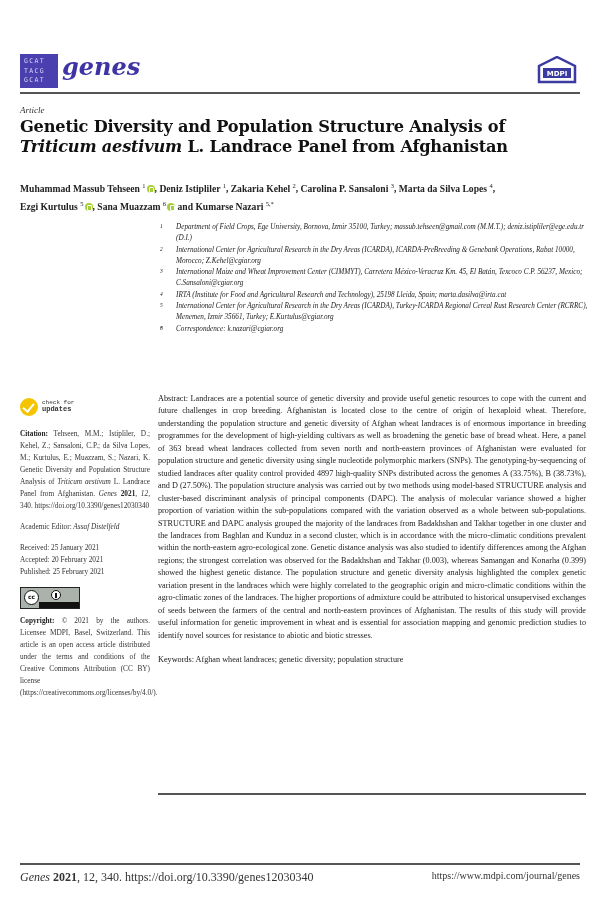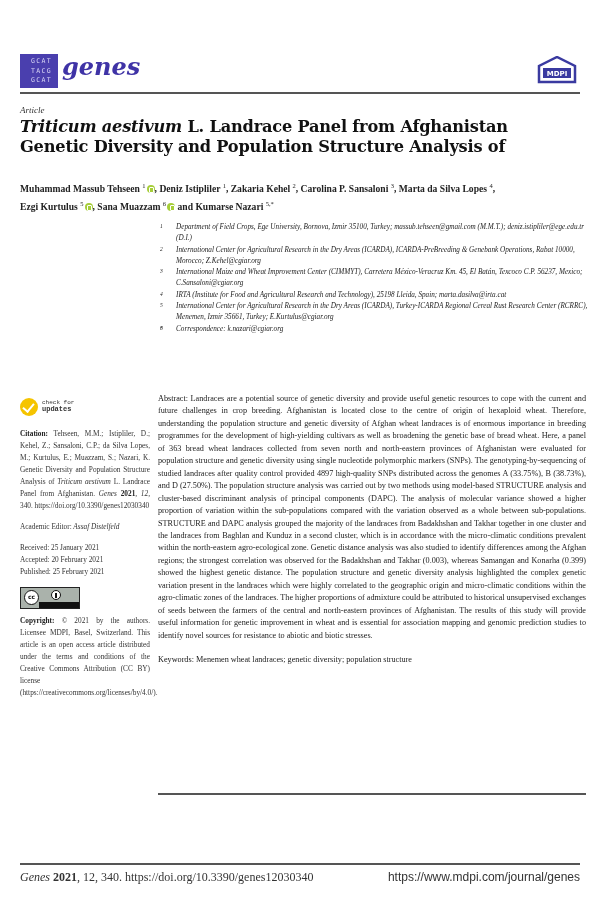--- a/index.html
+++ b/index.html
@@ -1,20 +1,20 @@
 <!DOCTYPE html>
 <html><head>
 <meta charset="utf-8">
 <style>
   * { box-sizing: border-box; margin: 0; padding: 0; }
   html, body { width: 600px; height: 900px; background: #ffffff; overflow: hidden; }
   body { position: relative; font-family: "Liberation Serif", "DejaVu Serif", serif; color: #1a1a1a; }
 
   .header { position: absolute; left: 20px; top: 52px; width: 560px; height: 40px; }
-  .logo-box { position: absolute; left: 0; top: 2px; width: 38px; height: 34px; background: #4a3fae; color: #d8d6f5; font-family: "DejaVu Sans Mono", monospace; font-size: 6.5px; line-height: 9.5px; letter-spacing: 1.3px; padding: 3px 0 0 11px; }
+  .logo-box { position: absolute; left: 0; top: 2px; width: 38px; height: 34px; background: #4a3fae; color: #d8d6f5; font-family: "DejaVu Sans Mono", monospace; font-size: 6.5px; line-height: 9.5px; letter-spacing: 1.3px; padding: 3px 0 0 4px; }
   .logo-text { position: absolute; left: 42px; top: 0px; font-family: "DejaVu Serif", serif; font-style: italic; font-weight: bold; font-size: 24px; color: #3f33a6; }
   .mdpi-logo { position: absolute; right: 2px; top: 4px; width: 42px; height: 30px; }
   .header-rule { position: absolute; left: 20px; top: 92px; width: 560px; height: 2px; background: #555; }
 
   .article-type { position: absolute; left: 20px; top: 105px; font-size: 9px; font-style: italic; color: #333; }
   .title { position: absolute; left: 20px; top: 117px; width: 560px; font-family: "DejaVu Serif", serif; font-weight: bold; font-size: 16.2px; line-height: 20px; color: #111; letter-spacing: -0.2px; }
   .title i { font-style: italic; }
 
   .authors { position: absolute; left: 20px; top: 178px; width: 580px; font-family: "Liberation Serif", serif; font-weight: bold; font-size: 9.6px; line-height: 15px; color: #222; }
   .authors sup { font-size: 6.5px; font-weight: normal; }
@@ -41,21 +41,21 @@
 
   .main { position: absolute; left: 158px; top: 393px; width: 428px; font-family: "Liberation Serif", serif; font-size: 8.2px; line-height: 12.45px; color: #222; text-align: justify; }
   .main b { font-weight: normal; color: #111; }
   .keywords { margin-top: 12px; }
   .main-rule { position: absolute; left: 158px; top: 793px; width: 428px; height: 1.5px; background: #555; }
 
   .footer-rule { position: absolute; left: 20px; top: 863px; width: 560px; height: 1.5px; background: #555; }
   .footer-left { position: absolute; left: 20px; top: 870px; font-family: "Liberation Serif", serif; font-size: 12px; color: #333; }
   .footer-left i { font-style: italic; }
   .footer-left b { font-weight: bold; }
-  .footer-right { position: absolute; right: 20px; top: 870px; font-family: Liberation Sans, sans-serif; font-size: 12px; color: #333; }
+  .footer-right { position: absolute; right: 20px; top: 870px; font-family: Liberation Serif, serif; font-size: 10px; color: #333; }
 </style>
 </head>
 <body>
 
 <div class="header">
   <div class="logo-box">
     <div>GCAT</div>
     <div>TACG</div>
     <div>GCAT</div>
   </div>
@@ -63,22 +63,22 @@
   <svg class="mdpi-logo" viewBox="0 0 42 30">
     <polygon points="21,1 39,10 39,26 3,26 3,10" fill="none" stroke="#3a3aa0" stroke-width="2.5"></polygon>
     <rect x="7" y="12" width="28" height="10" fill="#3a3aa0"></rect>
     <text x="21" y="20" text-anchor="middle" font-family="DejaVu Sans, sans-serif" font-weight="bold" font-size="7" fill="#fff">MDPI</text>
   </svg>
 </div>
 <div class="header-rule"></div>
 
 <div class="article-type">Article</div>
 <div class="title">
+  <div>Genetic Diversity and Population Structure Analysis of</div>
   <div><i>Triticum aestivum</i><span> L. Landrace Panel from Afghanistan</span></div>
-  <div>Genetic Diversity and Population Structure Analysis of</div>
 </div>
 
 <div class="authors" id="authors"><span>Muhammad Massub Tehseen</span> <sup>1</sup><span class="orcid"></span><span>, </span><span>Deniz Istipliler</span> <sup>1</sup><span>, </span><span>Zakaria Kehel</span> <sup>2</sup><span>, </span><span>Carolina P. Sansaloni</span> <sup>3</sup><span>, </span><span>Marta da Silva Lopes</span> <sup>4</sup><span>, </span><br><span>Ezgi Kurtulus</span> <sup>5</sup><span class="orcid"></span><span>, </span><span>Sana Muazzam</span> <sup>6</sup><span class="orcid"></span><span> and </span><span>Kumarse Nazari</span> <sup>5,*</sup><span></span></div>
 
 <div class="affils" id="affils">
     <div class="affil"><span class="num">1</span><span>Department of Field Crops, Ege University, Bornova, Izmir 35100, Turkey; massub.tehseen@gmail.com (M.M.T.); deniz.istipliler@ege.edu.tr (D.I.)</span></div>
     <div class="affil"><span class="num">2</span><span>International Center for Agricultural Research in the Dry Areas (ICARDA), ICARDA-PreBreeding &amp; Genebank Operations, Rabat 10000, Morocco; Z.Kehel@cgiar.org</span></div>
     <div class="affil"><span class="num">3</span><span>International Maize and Wheat Improvement Center (CIMMYT), Carretera México-Veracruz Km. 45, El Batán, Texcoco C.P. 56237, Mexico; C.Sansaloni@cgiar.org</span></div>
     <div class="affil"><span class="num">4</span><span>IRTA (Institute for Food and Agricultural Research and Technology), 25198 Lleida, Spain; marta.dasilva@irta.cat</span></div>
     <div class="affil"><span class="num">5</span><span>International Center for Agricultural Research in the Dry Areas (ICARDA), Turkey-ICARDA Regional Cereal Rust Research Center (RCRRC), Menemen, Izmir 35661, Turkey; E.Kurtulus@cgiar.org</span></div>
@@ -110,21 +110,21 @@
     <div class="by"></div>
     <div class="by-strip"></div>
   </div>
   <div class="sb-block">
     <b>Copyright:</b><span> © 2021 by the authors. Licensee MDPI, Basel, Switzerland. This article is an open access article distributed under the terms and conditions of the Creative Commons Attribution (CC BY) license (https://creativecommons.org/licenses/by/4.0/).</span>
   </div>
 </div>
 
 <div class="main">
   <p><b>Abstract:</b><span> Landraces are a potential source of genetic diversity and provide useful genetic resources to cope with the current and future challenges in crop breeding. Afghanistan is located close to the centre of origin of hexaploid wheat. Therefore, understanding the population structure and genetic diversity of Afghan wheat landraces is of enormous importance in breeding programmes for the development of high-yielding cultivars as well as broadening the genetic base of bread wheat. Here, a panel of 363 bread wheat landraces collected from seven north and north-eastern provinces of Afghanistan were evaluated for population structure and genetic diversity using single nucleotide polymorphic markers (SNPs). The genotyping-by-sequencing of studied landraces after quality control provided 4897 high-quality SNPs distributed across the genomes A (33.75%), B (38.73%), and D (27.50%). The population structure analysis was carried out by two methods using model-based STRUCTURE analysis and cluster-based discriminant analysis of principal components (DAPC). The analysis of molecular variance showed a higher proportion of variation within the sub-populations compared with the variation observed as a whole between sub-populations. STRUCTURE and DAPC analysis grouped the majority of the landraces from Badakhshan and Takhar together in one cluster and the landraces from Baghlan and Kunduz in a second cluster, which is in accordance with the micro-climatic conditions prevalent within the north-eastern agro-ecological zone. Genetic distance analysis was also studied to identify differences among the Afghan regions; the strongest correlation was observed for the Badakhshan and Takhar (0.003), whereas Samangan and Konarha (0.399) showed the highest genetic distance. The population structure and genetic diversity analysis highlighted the complex genetic variation present in the landraces which were highly correlated to the geographic origin and micro-climatic conditions within the agro-climatic zones of the landraces. The higher proportions of admixture could be attributed to historical unsupervised exchanges of seeds between the farmers of the central and north-eastern provinces of Afghanistan. The results of this study will provide useful information for genetic improvement in wheat and is essential for association mapping and genomic prediction studies to identify novel sources for resistance to abiotic and biotic stresses.</span></p>
-  <p class="keywords"><b>Keywords:</b><span> Menemen wheat landraces; genetic diversity; population structure</span></p>
+  <p class="keywords"><b>Keywords:</b><span> Afghan wheat landraces; genetic diversity; population structure</span></p>
 </div>
 <div class="main-rule"></div>
 
 <div class="footer-rule"></div>
 <div class="footer-left">
   <i>Genes</i><b> 2021</b><span>, 12, 340. https://doi.org/10.3390/genes12030340</span>
 </div>
 <div class="footer-right">https://www.mdpi.com/journal/genes</div>
 
 </body></html>

